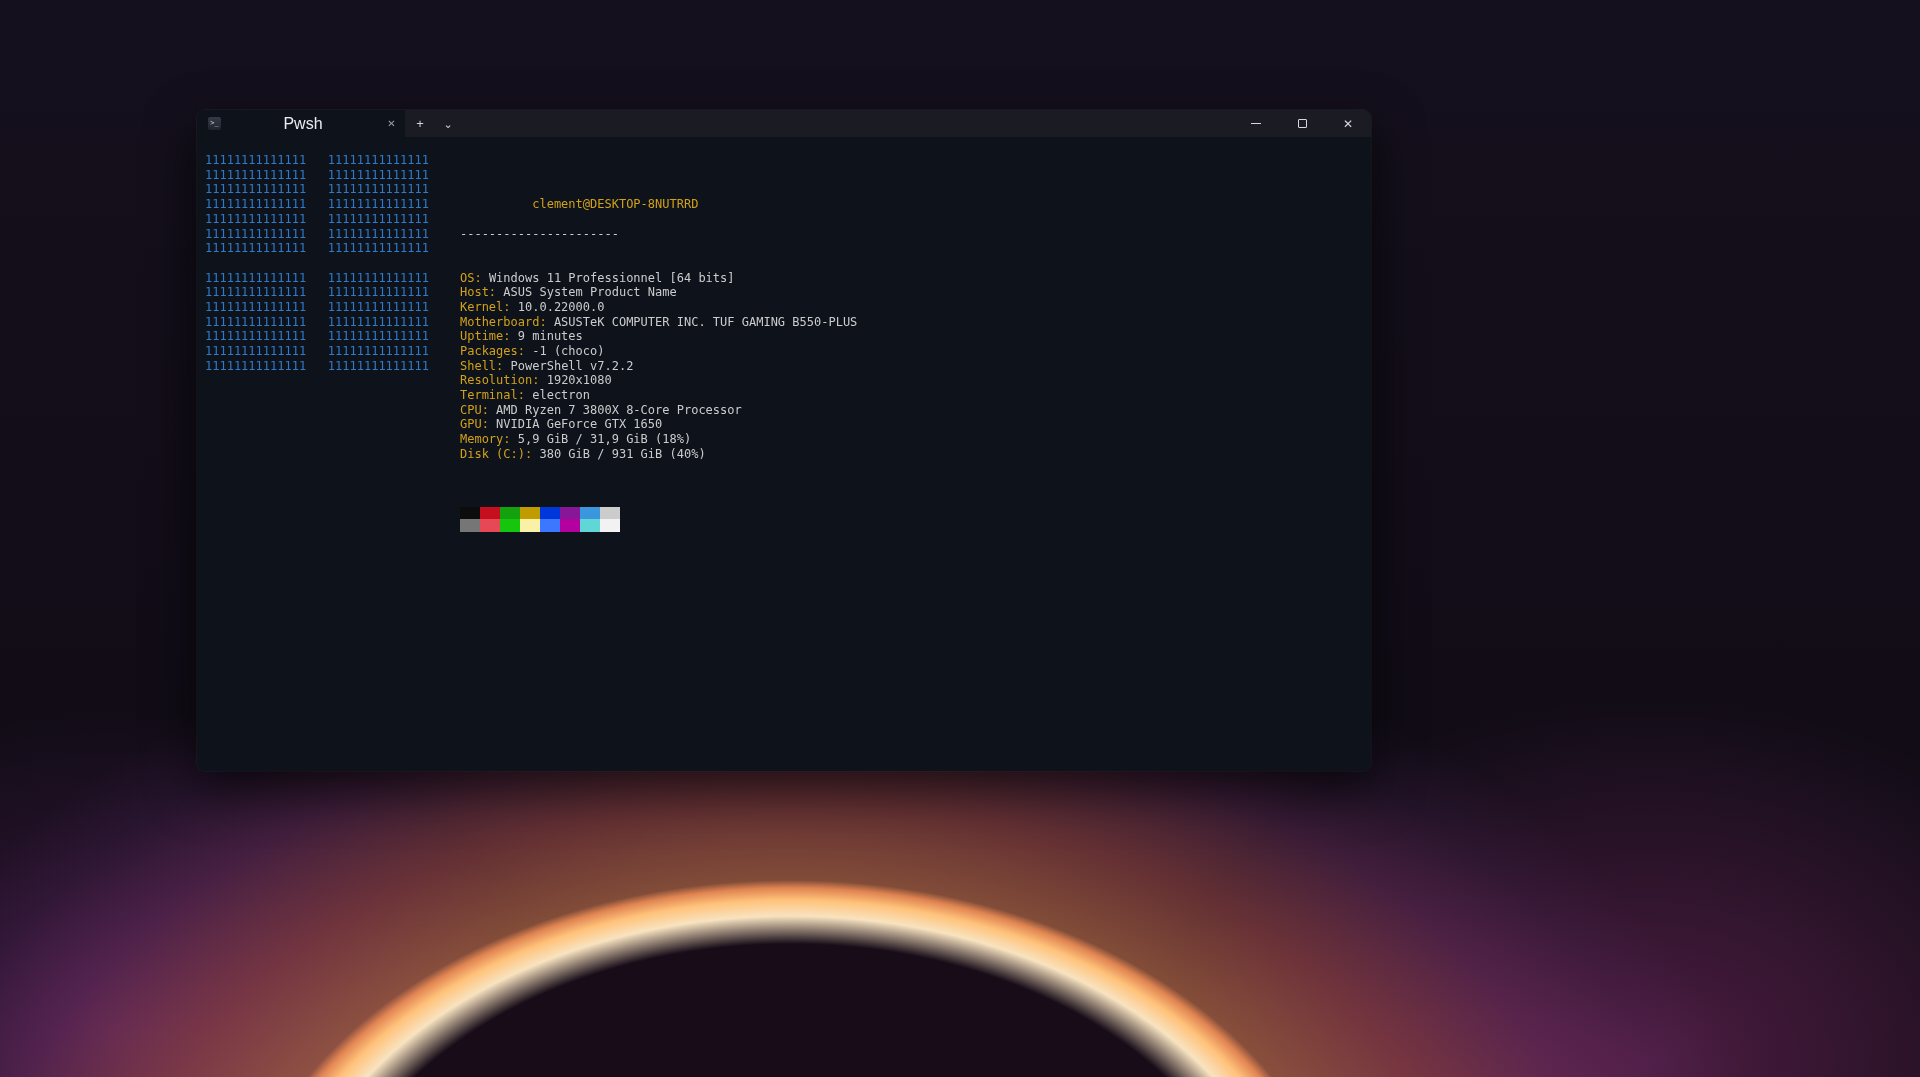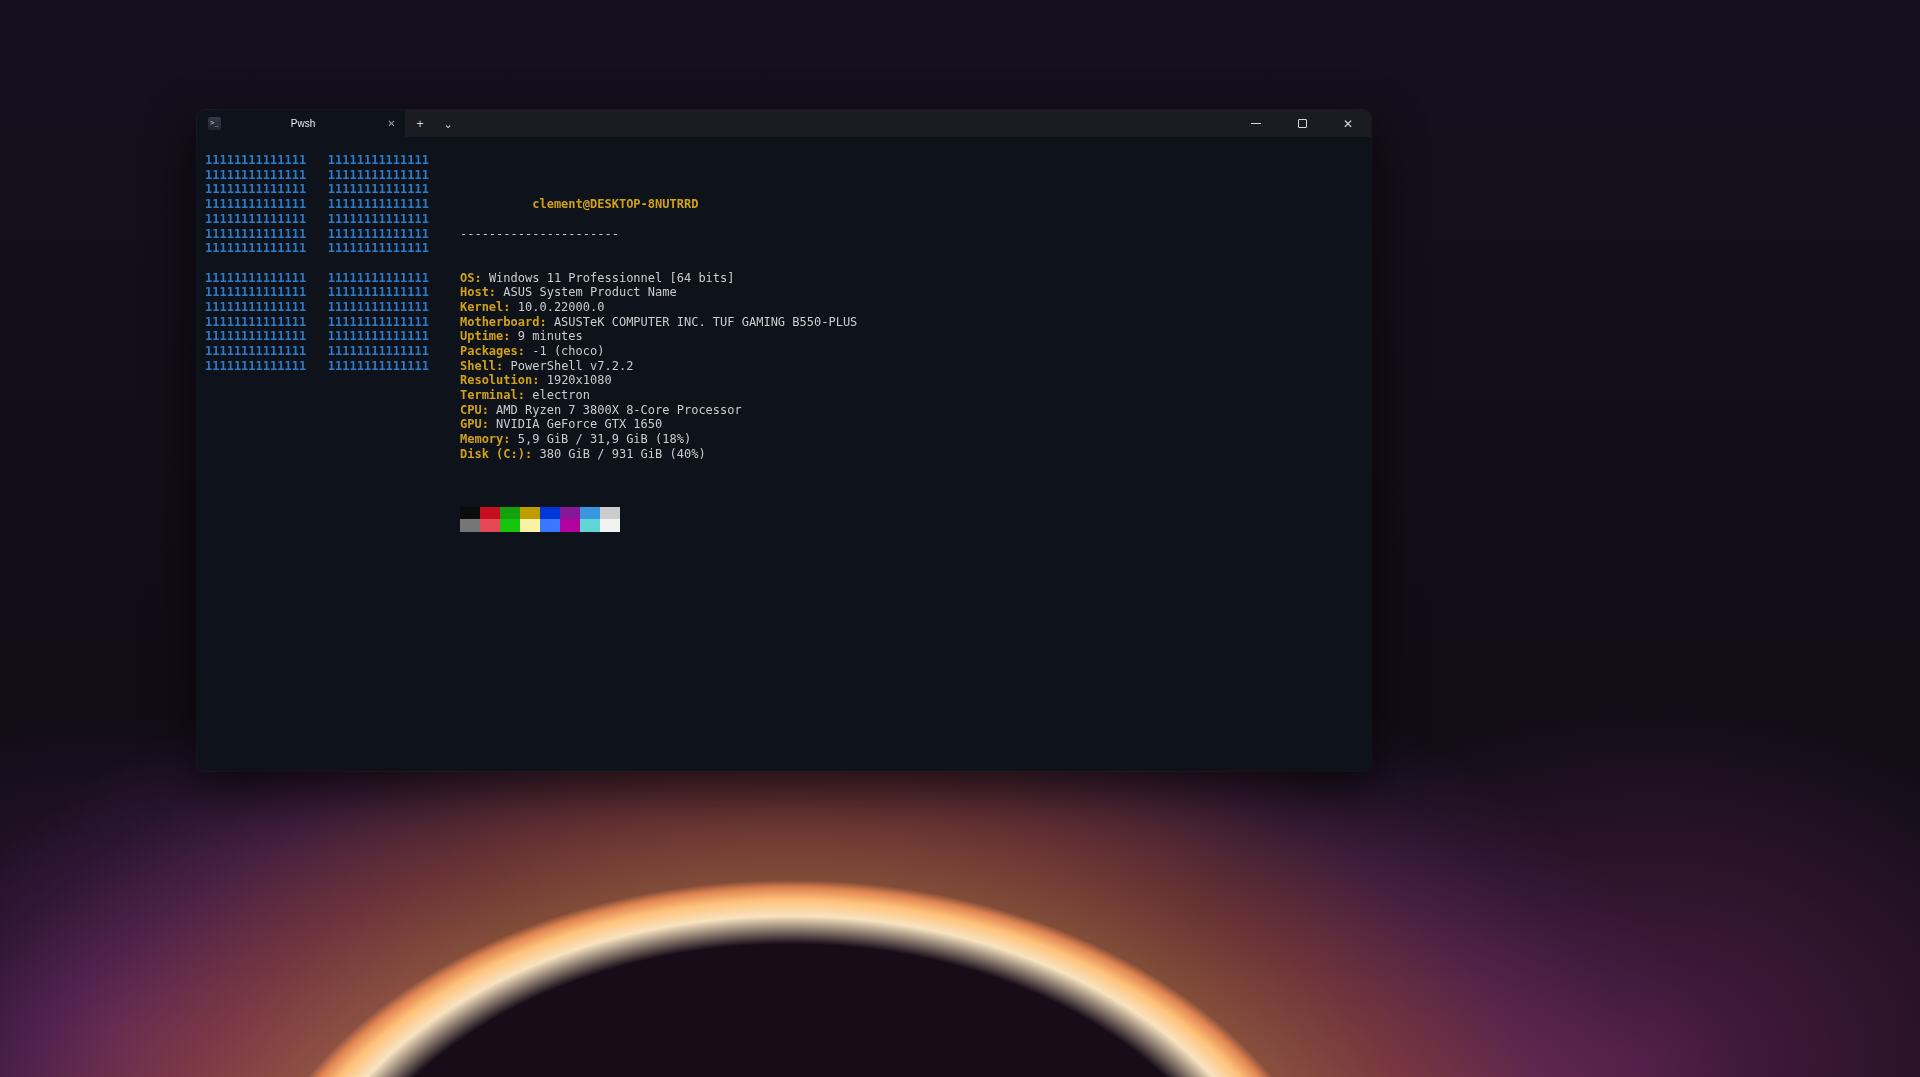--- a/index.html
+++ b/index.html
@@ -39,21 +39,21 @@
     display:flex; align-items:center;
   }
   .tab-icon {
     position:absolute; left:11px; top:7px; width:13px; height:13px;
     background:linear-gradient(180deg,#343a46,#20242e);
     border-radius:2px; color:#cfd6df; font-family:"DejaVu Sans Mono", monospace;
     font-size:7px; line-height:13px; text-align:center; letter-spacing:0;
   }
   .tab-title {
     position:absolute; left:4px; right:0; text-align:center;
-    color:#ececf0; font-size:10px;
+    color:#ececf0; font-size:16px;
   }
   .tab-close {
     position:absolute; right:5px; top:5px; width:17px; height:17px;
     color:#9aa0a8; font-size:10px; line-height:17px; text-align:center;
     border-radius:3px; cursor:default;
   }
   .bar-btn {
     align-self:center; width:26px; height:20px; margin-left:2px;
     color:#d2d3d8; font-size:13px; line-height:20px; text-align:center;
     border-radius:3px;
@@ -70,26 +70,26 @@
 
   
   .term {
     flex:1; padding:16px 8px 0 8px;
     font-family:"DejaVu Sans Mono","Liberation Mono",monospace;
     font-size:12px; line-height:14.7px; color:#cccccc;
     cursor:text;
   }
   .fetch-row { display:flex; }
   .ascii {
-    white-space:pre; font-weight:bold;
+    white-space:pre; font-weight:normal;
     color: var(--ascii-blue, #2e7bc8);
   }
   .info { margin-left:31px; white-space:pre; }
   .info .line { height:14.7px; }
-  .user-host, .lbl { color: var(--label-yellow, #d2a118); font-weight:bold;margin-top:22px; }
+  .user-host, .lbl { color: var(--label-yellow, #d2a118); font-weight:normal;margin-top:22px; }
 
   .palette { margin-left:255px; margin-top:16px; }
   .p-row { display:flex; }
   .sw { width:20px; height:12.5px; }
 
   .prompt-line { margin-top:32px; white-space:pre; }
   .cursor {
     display:inline-block; width:8px; height:14px; margin-left:7px;
     background:#c4c9d1; vertical-align:text-bottom;
   }

